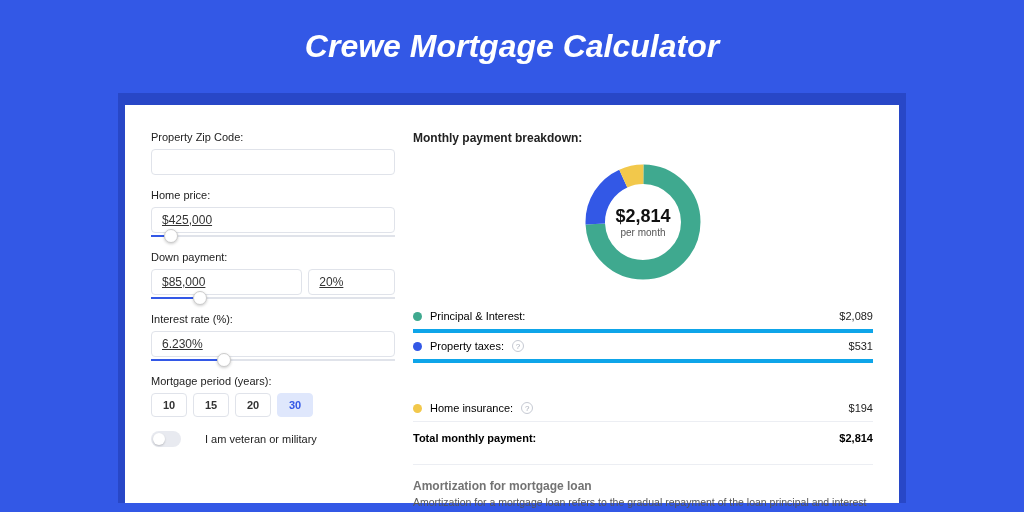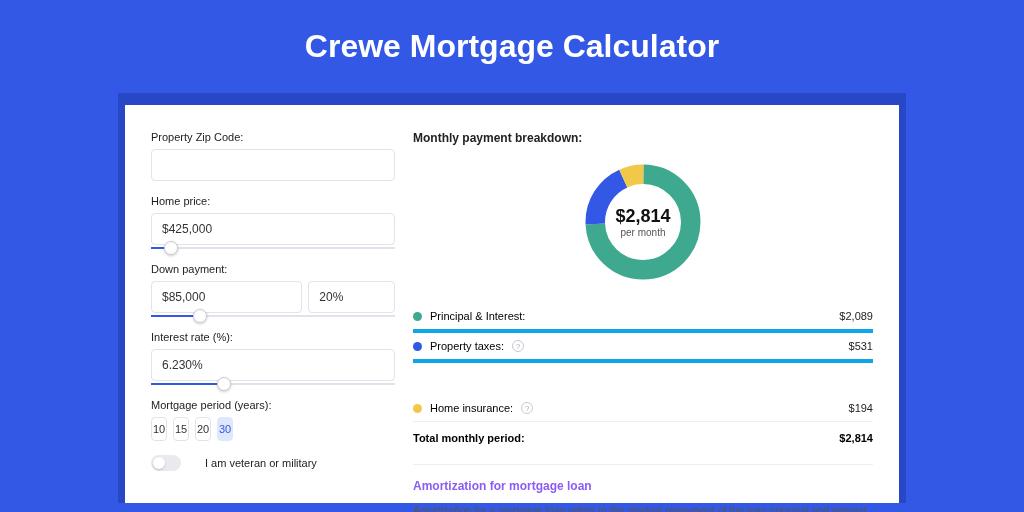--- a/index.html
+++ b/index.html
@@ -1,55 +1,55 @@
 <!DOCTYPE html>
 <html><head>
 <meta charset="utf-8">
 <style>
   * { box-sizing: border-box; margin: 0; padding: 0; font-family: -apple-system, BlinkMacSystemFont, "Segoe UI", Arial, sans-serif; }
   html, body { width: 1024px; height: 512px; overflow: hidden; }
   body { background: #3358e6; }
   .outer { width: 100%; height: 100%; padding-top: 28px; }
-  .title { text-align: center; color: #fff; font-size: 32px; font-weight: 700; margin-bottom: 28px; }
+  .title { text-align: center; color: #fff; font-size: 32px; font-weight: 700; margin-bottom: 28px; font-style: italic; }
   .card-shadow { width: 788px; height: 410px; background: #2847c7; margin: 0 auto; padding-top: 12px; }
   .card { width: 774px; height: 398px; background: #fff; margin: 0 auto; display: flex; }
   .left { width: 280px; padding: 26px 10px 0 26px; }
   .right { flex: 1; padding: 26px 26px 0 8px; display: flex; flex-direction: column; }
   .label { font-size: 11px; color: #222; margin-bottom: 6px; }
-  .field { width: 100%; height: 32px; border: 1px solid #e0e3ea; border-radius: 4px; padding: 0 10px; font-size: 12px; color: #333; background: #fff; }
+  .field { width: 100%; height: 26px; border: 1px solid #e0e3ea; border-radius: 4px; padding: 0 10px; font-size: 12px; color: #333; background: #fff; text-decoration: underline; }
   .group { margin-bottom: 14px; }
   .slider-track { position: relative; width: 100%; height: 2px; margin-top: 2px; }
   .slider-filled { position: absolute; left: 0; top: 0; height: 2px; background: #3358e6; }
   .slider-rest { position: absolute; top: 0; height: 2px; background: #e0e3ea; }
   .slider-thumb { position: absolute; top: -6px; width: 14px; height: 14px; border-radius: 50%; background: #fff; border: 1px solid #ccc; box-shadow: 0 1px 3px rgba(0,0,0,0.2); }
   .dp-row { display: flex; gap: 6px; }
   .dp-row .field:first-child { flex: 2; }
   .dp-row .field:last-child { flex: 1; }
   .period-row { display: flex; gap: 6px; }
-  .period-btn { width: 16px; height: 24px; border: 1px solid #e0e3ea; border-radius: 4px; background: #fff; font-size: 11px; font-weight: 400; color: #333; display: flex; align-items: center; justify-content: center; cursor: pointer; }
+  .period-btn { width: 36px; height: 24px; border: 1px solid #e0e3ea; border-radius: 4px; background: #fff; font-size: 11px; font-weight: 700; color: #333; display: flex; align-items: center; justify-content: center; cursor: pointer; }
   .period-btn.active { background: #dfe7fc; color: #3358e6; border-color: #dfe7fc; }
   .toggle-row { display: flex; align-items: center; gap: 24px; margin-top: 14px; }
   .toggle { width: 30px; height: 16px; border-radius: 10px; background: #e8eaf0; position: relative; }
   .toggle-knob { position: absolute; left: 2px; top: 2px; width: 12px; height: 12px; border-radius: 50%; background: #fff; box-shadow: 0 1px 2px rgba(0,0,0,0.2); }
   .breakdown-title { font-size: 12px; font-weight: 700; color: #222; margin-bottom: 14px; }
   .donut-wrap { display: flex; justify-content: center; margin-bottom: 18px; }
   .donut { position: relative; width: 126px; height: 126px; }
   .donut svg { width: 126px; height: 126px; }
   .donut-center { position: absolute; top: 0; left: 0; width: 100%; height: 100%; display: flex; flex-direction: column; align-items: center; justify-content: center; }
   .donut-amount { font-size: 18px; font-weight: 800; color: #111; }
   .donut-sub { font-size: 10px; color: #555; }
   .legend-row { display: flex; align-items: center; justify-content: space-between; padding: 7px 0; border-bottom: 4px solid #0ea5e9; font-size: 11px; }
   .legend-row:last-of-type { border-bottom: none; margin-top: 32px; }
   .legend-left { display: flex; align-items: center; gap: 8px; }
   .dot { width: 9px; height: 9px; border-radius: 50%; display: inline-block; }
   .help { width: 12px; height: 12px; border-radius: 50%; border: 1px solid #c6cad3; color: #a6abb7; font-size: 8px; display: inline-flex; align-items: center; justify-content: center; }
   .legend-val { font-weight: 400; color: #222; }
   .total-row { display: flex; justify-content: space-between; padding: 10px 0 14px; font-size: 11px; font-weight: 700; border-top: 1px solid #eceef3; }
   .amort { border-top: 1px solid #eceef3; padding-top: 14px; margin-top: 6px; }
-  .amort h3 { font-size: 12px; font-weight: 700; color: #8b5cf6; margin-bottom: 10px; }
+  .amort h3 { font-size: 12px; font-weight: 700; color: #737373; margin-bottom: 2px; }
   .amort p { font-size: 10.5px; color: #555; line-height: 1.5; }
 </style>
 </head>
 <body>
 
 <div class="outer">
   <h1 class="title">Crewe Mortgage Calculator</h1>
   <div class="card-shadow">
     <div class="card">
 
@@ -149,21 +149,21 @@
               <div class="legend-left">
                 <span class="dot" style="background: rgb(242, 200, 75);"></span>
                 <span>Home insurance:</span>
                 <span class="help">?</span>
               </div>
               <span class="legend-val">$194</span>
             </div>
           </div>
 
         <div class="total-row">
-          <span>Total monthly period:</span>
+          <span>Total monthly payment:</span>
           <span>$2,814</span>
         </div>
 
         <div class="amort">
           <h3>Amortization for mortgage loan</h3>
           <p>Amortization for a mortgage loan refers to the gradual repayment of the loan principal and interest over a specified</p>
         </div>
       </div>
 
     </div>

